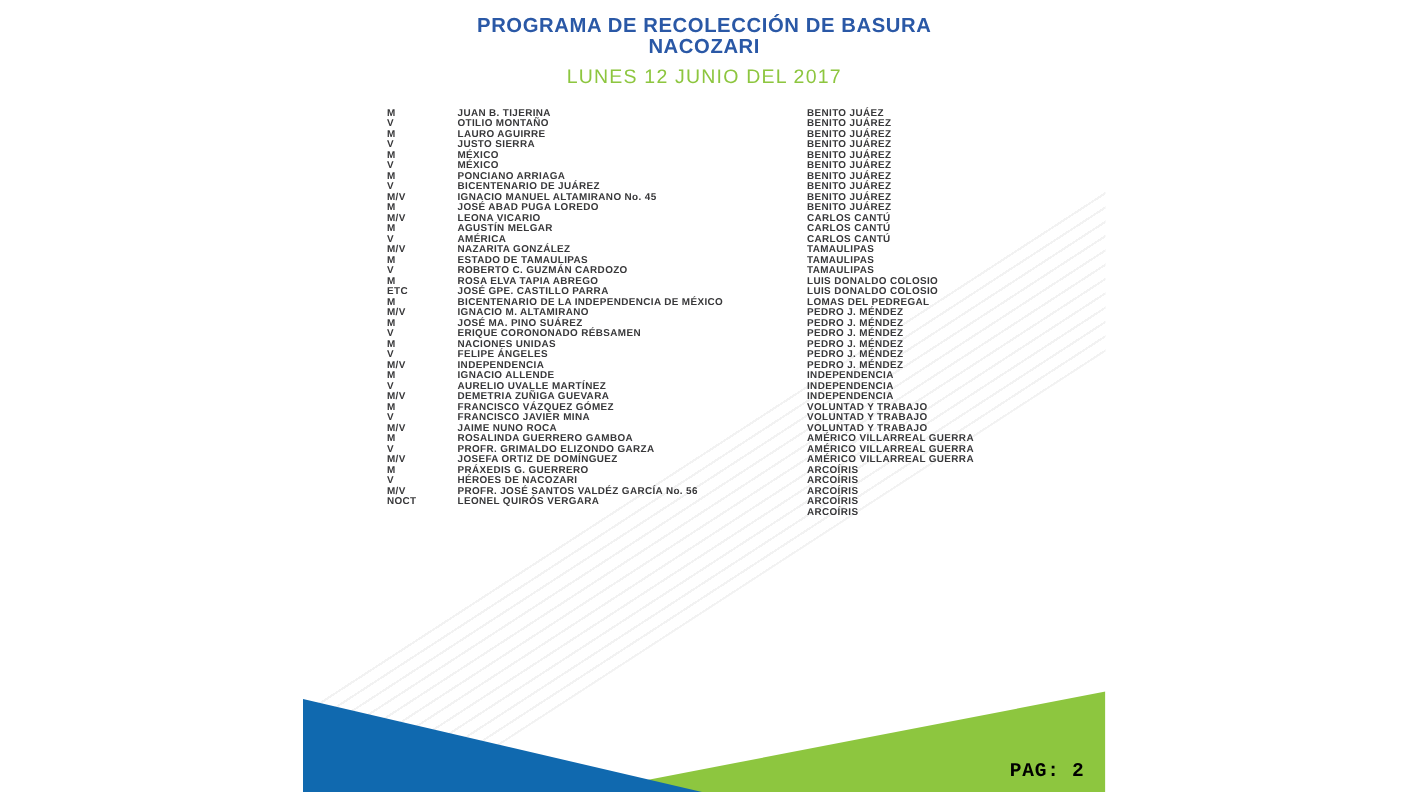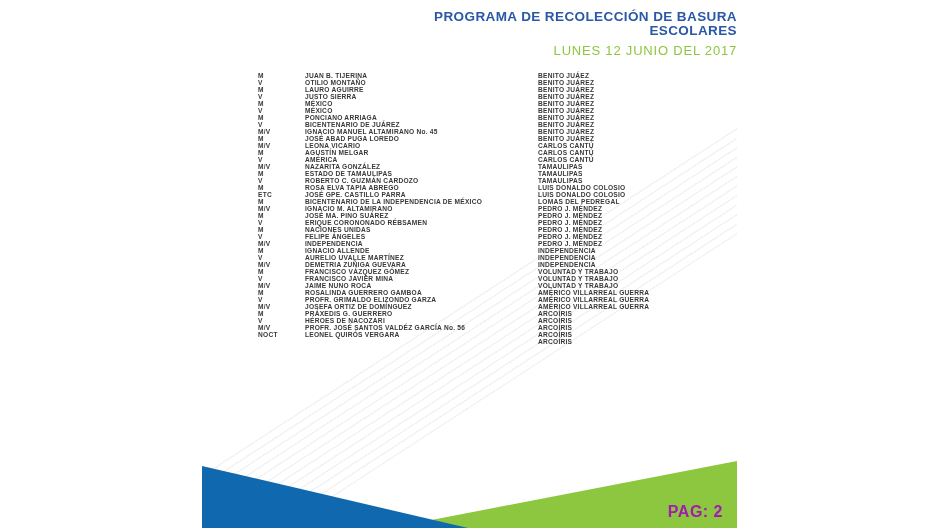--- a/index.html
+++ b/index.html
@@ -10,50 +10,50 @@
   .page { position:absolute; left:202px; top:0; width:535px; height:528px;
           background:#ffffff; overflow:hidden; }
 
   
   .hatch { position:absolute; left:-160px; top:230px; width:1100px; height:90px;
            transform:rotate(-33deg); transform-origin:center;
            background:repeating-linear-gradient(0deg,
              rgba(130,130,130,0.10) 0 1.4px, transparent 1.4px 8px);
            pointer-events:none; }
 
-  .titles { position:absolute; left:0; top:10px; width:535px; text-align:right; }
+  .titles { position:absolute; left:0; top:10px; width:535px; text-align:center; }
   .title-line { font-size:13.5px; font-weight:800; letter-spacing:0.4px;
                 color:#2a58a6; line-height:14px; }
   .date-line { margin-top:6px; font-size:13px; font-weight:400; letter-spacing:0.8px;
                color:#8dc63f; line-height:14px; }
 
   .table { position:absolute; left:56px; top:72px; width:470px; }
   .row { position:relative; height:7.0px; font-size:6.6px; line-height:7.0px;
          font-weight:700; color:#38383a; letter-spacing:0.25px; white-space:nowrap; }
   .row span { position:absolute; top:0; }
   .c0 { left:0; }
   .c1 { left:47px; }
   .c2 { left:280px; }
 
   .shapes { position:absolute; left:0; top:0; width:535px; height:528px; }
 
-  .page-label { position:absolute; right:14px; bottom:7px; color:#a21caf;
-                font-size:16px; font-weight:800; letter-spacing:0.5px; }
+  .page-label { position:absolute; right:14px; bottom:7px; color:#000000;
+                font-size:13px; font-weight:800; letter-spacing:0.5px;font-family:Liberation Mono, monospace; }
 </style>
 </head>
 <body>
 
 <div class="canvas">
   <div class="page">
 
     <div class="hatch"></div>
 
     <div class="titles">
       <div class="title-line">PROGRAMA DE RECOLECCIÓN DE BASURA</div>
-      <div class="title-line">ESCOLARES</div>
+      <div class="title-line">NACOZARI</div>
       <div class="date-line">LUNES 12 JUNIO DEL 2017</div>
     </div>
 
     <div class="table">
         <div class="row">
           <span class="c0">M</span>
           <span class="c1">JUAN B. TIJERINA</span>
           <span class="c2">BENITO JUÁEZ</span>
         </div>
         <div class="row">

